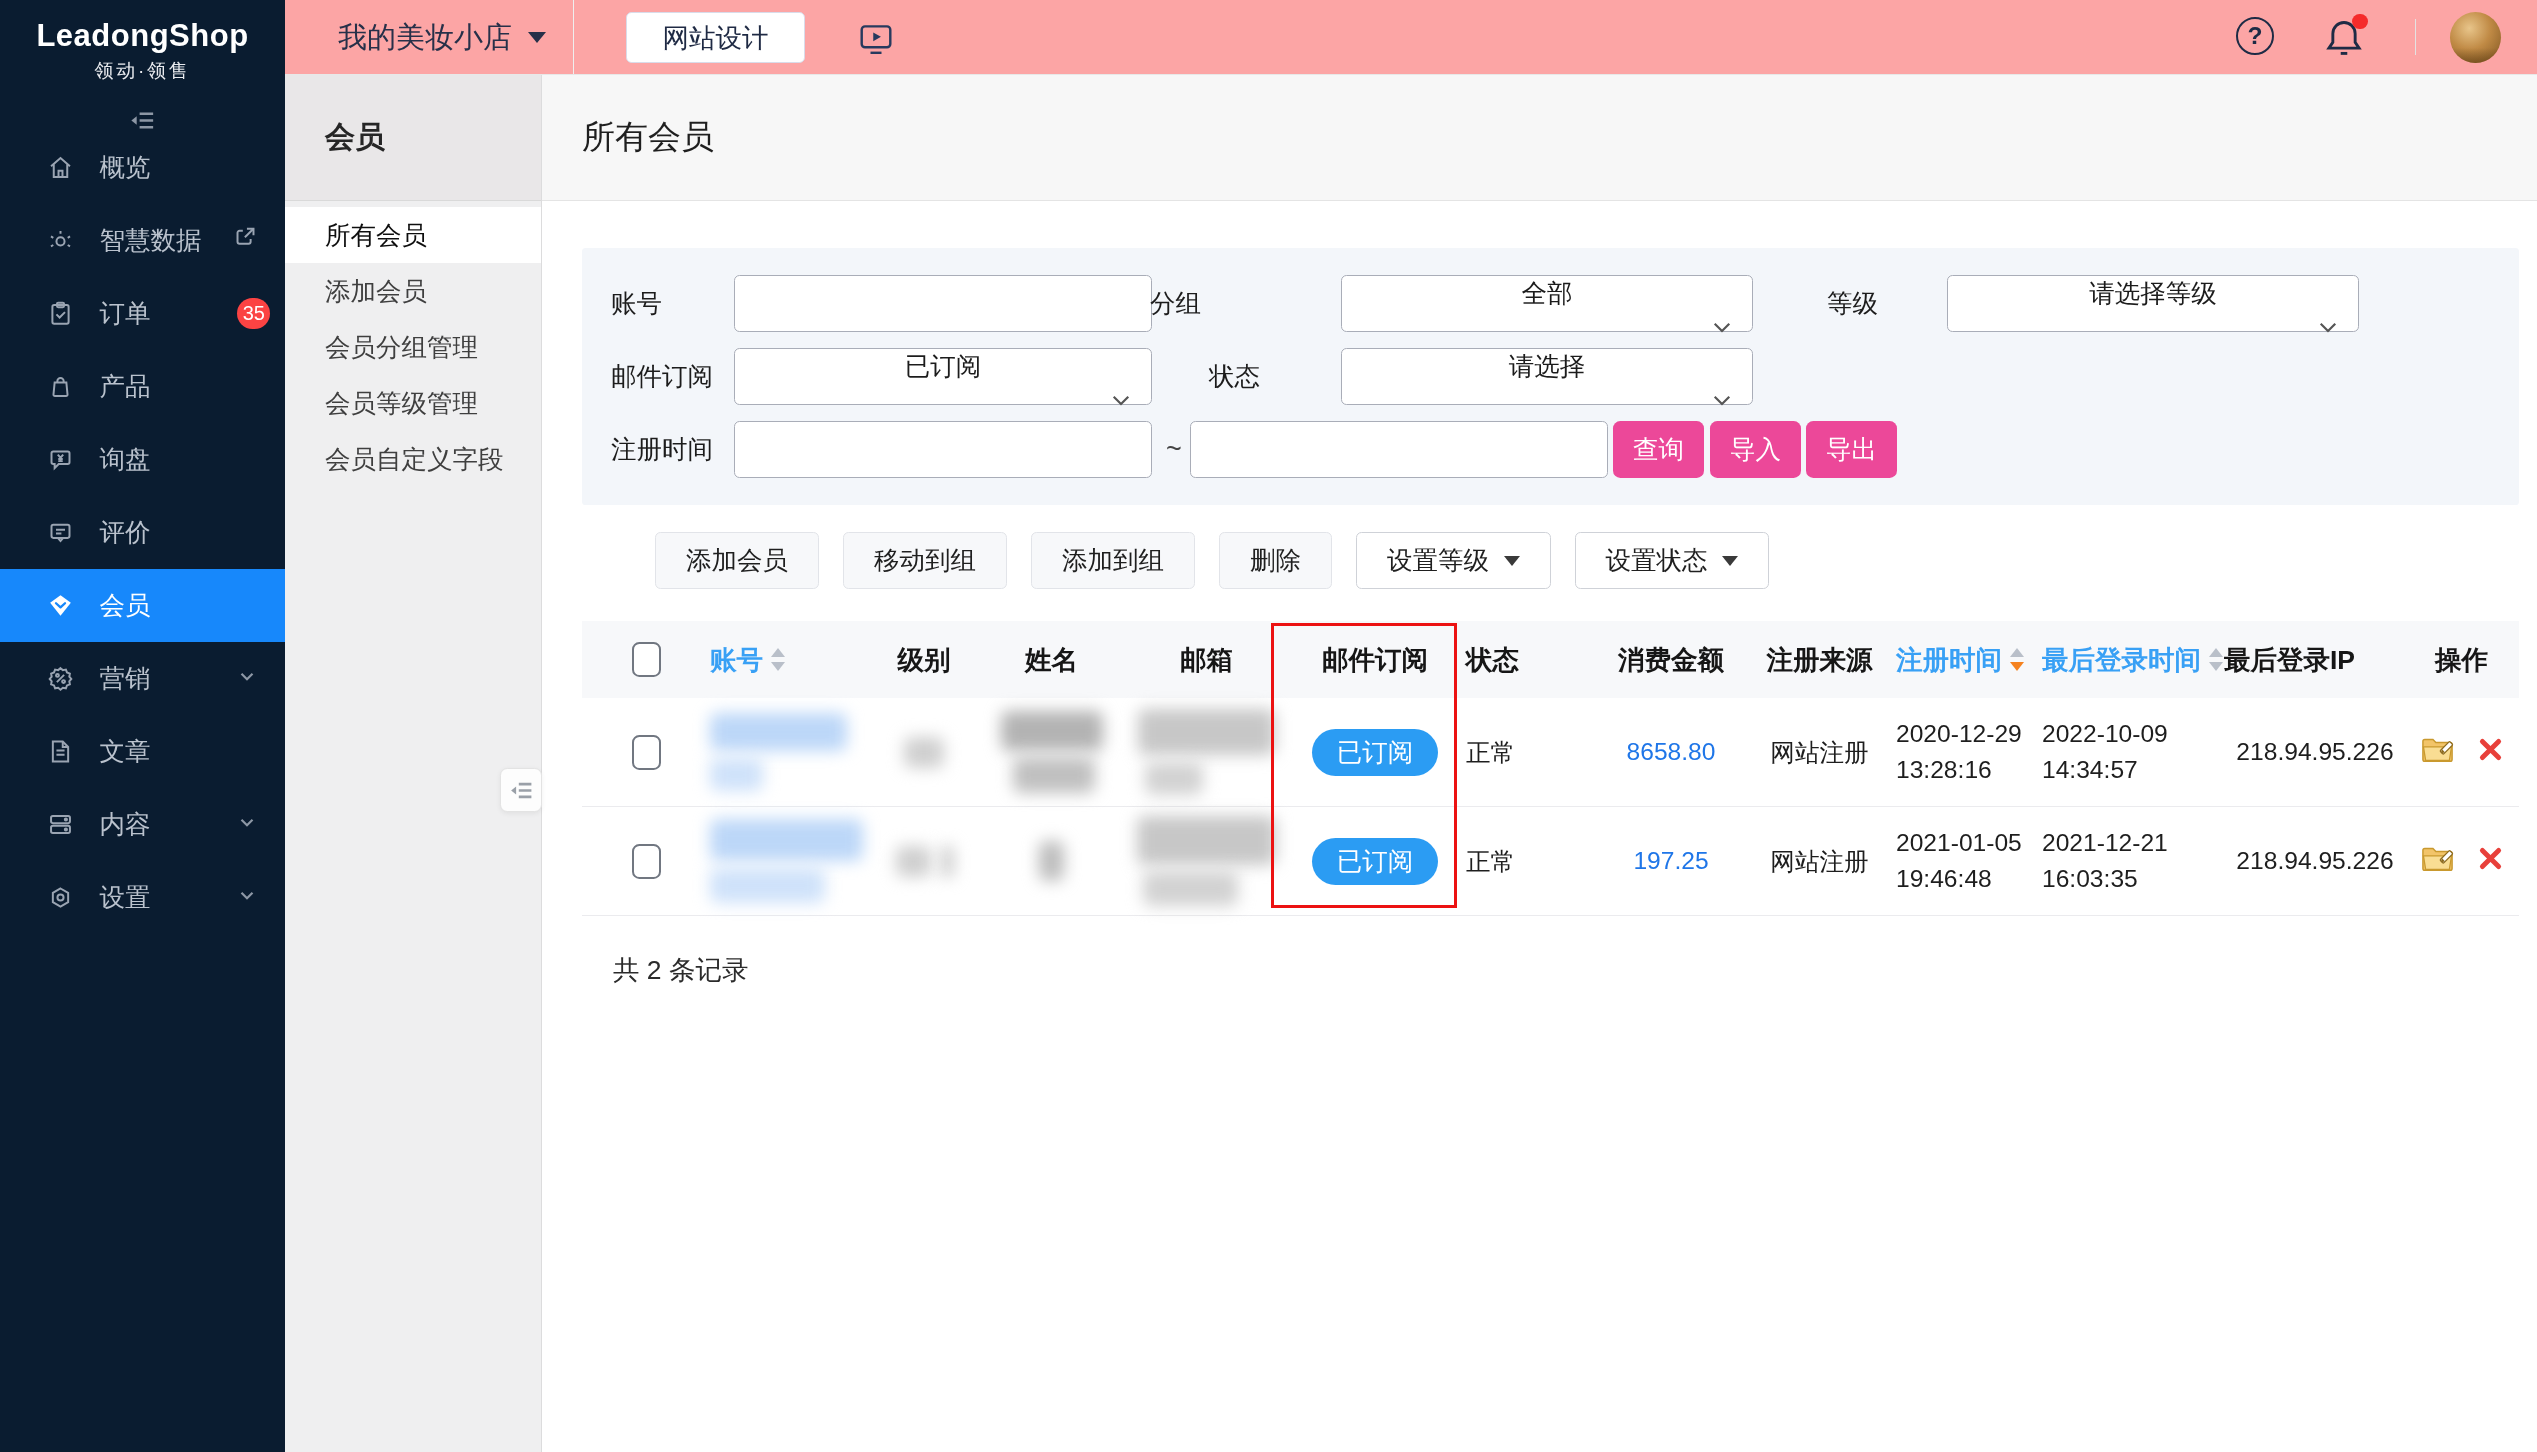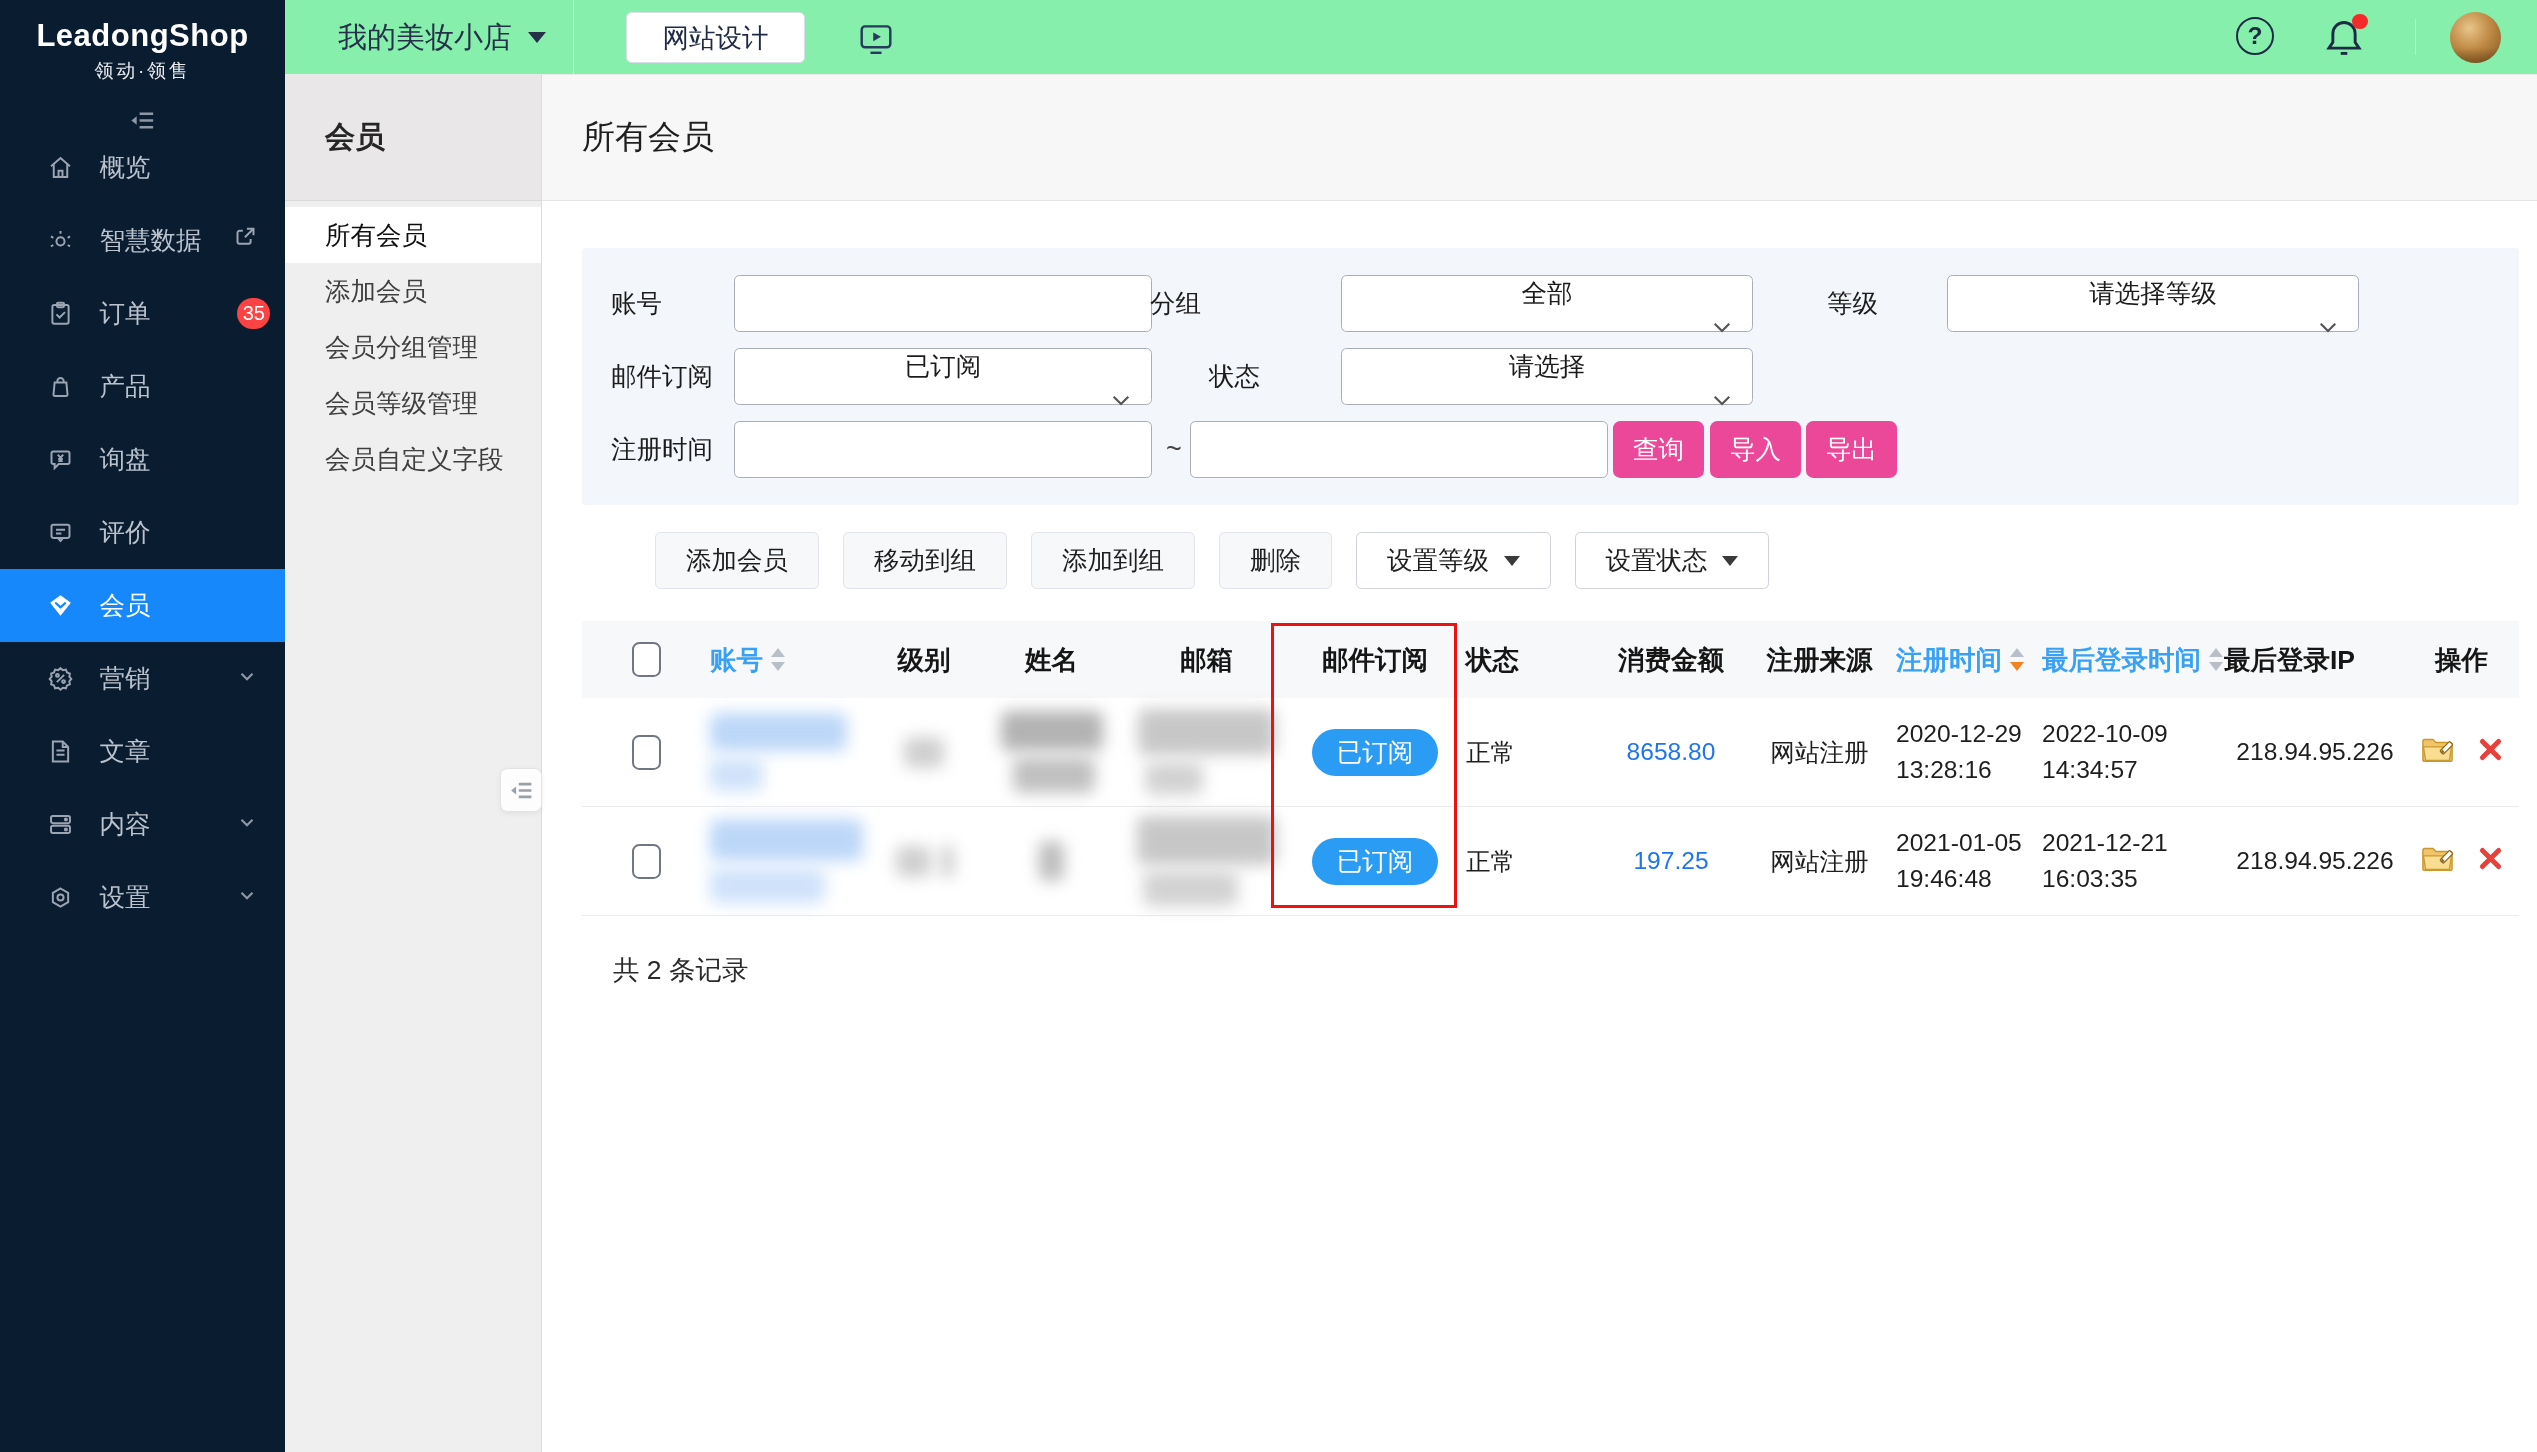--- a/index.html
+++ b/index.html
@@ -18,21 +18,21 @@
   .nav-item .ni { width:27px; height:27px; color:#9aa4b2; flex:none; }
   .nav-item.active { background:#1788fb; color:#fff; }
   .nav-item.active .ni { color:#fff; }
   .nav-badge { position:absolute; right:14.6px; top:21px; min-width:31px; height:31px; padding:0 5.5px;
     border-radius:15.5px; background:#fb4343; color:#fff; font-size:20px;
     display:flex; align-items:center; justify-content:center; }
   .nav-chev { margin-left:auto; color:#8d97a5; }
   .ext-ic { margin-left:5.5px; color:#9aa4b2; }
 
   
-  .topbar { position:absolute; left:285px; right:0; top:0; height:75px; background:#86efac; border-bottom:0.9px solid #e8e8e8; }
+  .topbar { position:absolute; left:285px; right:0; top:0; height:75px; background:#fca5a5; border-bottom:0.9px solid #e8e8e8; }
   .store { position:absolute; left:53px; top:0; height:75px; display:flex; align-items:center; gap:16.4px;
     font-size:29px; color:#273049; font-weight:500; cursor:pointer; }
   .caret-dn { width:0; height:0; border-left:9px solid transparent; border-right:9px solid transparent;
     border-top:11px solid #273049; }
   .top-div { position:absolute; left:288px; top:0; width:0.9px; height:74px; background:#efefef; }
   .design-btn { position:absolute; left:341px; top:12px; width:179px; height:51px; background:#fff;
     border:0.9px solid #d9dcea; border-radius:5.5px; display:flex; align-items:center; justify-content:center;
     font-size:26.5px; color:#1f2a44; cursor:pointer; }
   .monitor-btn { position:absolute; left:573px; top:22px; color:#273a5e; cursor:pointer; }
   .help-btn { position:absolute; left:1951px; top:17.3px; width:38px; height:38px; border:2.7px solid #1e2b45;

